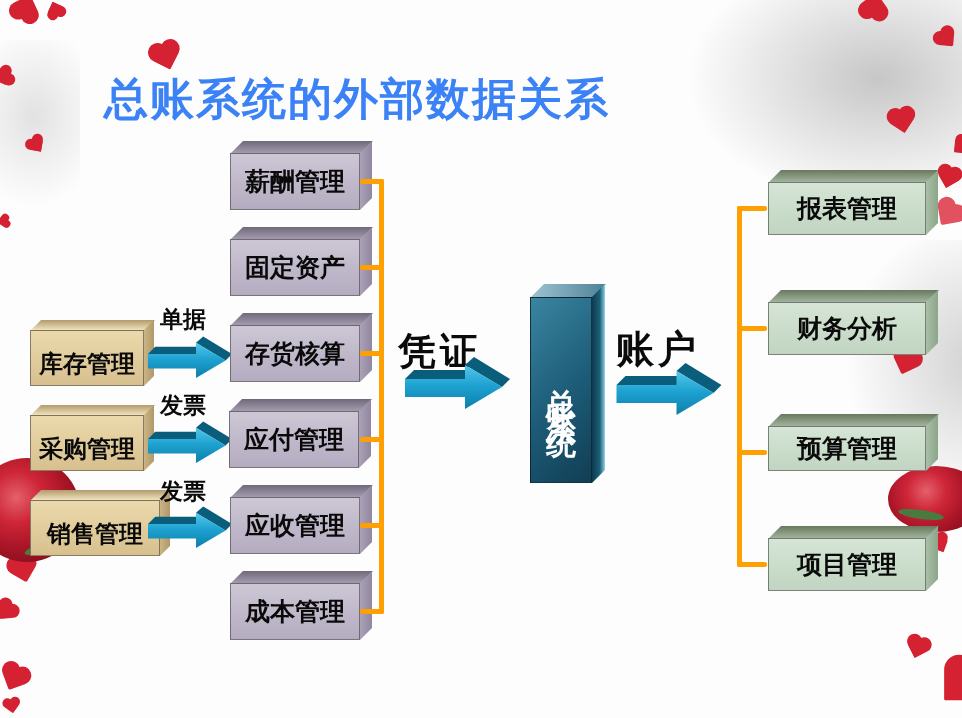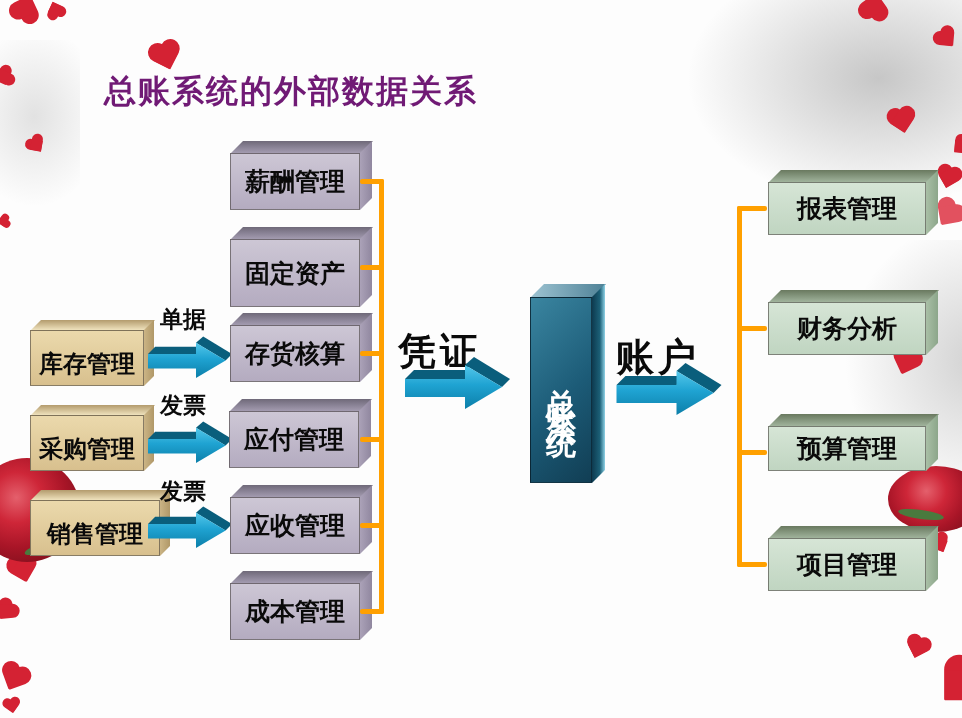--- a/index.html
+++ b/index.html
@@ -13,22 +13,22 @@
           background:radial-gradient(circle at 40% 38%, #E4606C 0%, #CE2638 28%, #A81527 55%, #82101D 80%, #6A0E18 100%); }
   .leaf { position:absolute; background:#4A7A3E; border-radius:50%; }
   .petal { position:absolute; width:var(--s); height:calc(var(--s)*0.92); transform:rotate(var(--r,0deg)); }
   .petal::before, .petal::after { content:""; position:absolute; top:0; left:50%;
           width:52%; height:84%; background:var(--c,#D42233);
           border-radius:calc(var(--s)/2) calc(var(--s)/2) 0 0;
           transform:rotate(-45deg); transform-origin:0 100%; }
   .petal::after { left:0; transform:rotate(45deg); transform-origin:100% 100%; }
 
   
-  .title { position:absolute; left:104px; top:70px; font-size:32px; font-weight:bold;
-           color:#701a75; letter-spacing:2px; white-space:nowrap; }
+  .title { position:absolute; left:104px; top:70px; font-size:44px; font-weight:bold;
+           color:#3b82f6; letter-spacing:2px; white-space:nowrap; }
   .flow-label { position:absolute; font-size:23px; font-weight:bold; color:#0a0a0a; white-space:nowrap; }
   .big-label  { position:absolute; font-size:38px; font-weight:bold; color:#0a0a0a;
                 letter-spacing:4px; white-space:nowrap; }
 
   
   .box3d { position:absolute; --d:12px; }
   .face { position:absolute; }
   .b-front { left:0; top:0; width:100%; height:100%; display:flex; align-items:center;
              justify-content:center; border:1px solid rgba(55,50,45,.55); }
   .b-top { left:1px; top:calc(-1 * var(--d)); width:calc(100% + var(--d)); height:var(--d);
@@ -167,21 +167,21 @@
     <polygon points="0,22 60,22 60,8 97,30 60,52 60,40 0,40" fill="url(#g3)"></polygon>
   </svg>
 
   <div class="box3d purple" style="left:230px;top:153px;width:130px;height:57px">
     <div class="face b-top"></div>
     <div class="face b-right"></div>
     <div class="face b-front">
       <span class="box-label">薪酬管理</span>
     </div>
   </div>
-  <div class="box3d purple" style="left:230px;top:239px;width:130px;height:68px">
+  <div class="box3d purple" style="left:230px;top:239px;width:130px;height:57px">
     <div class="face b-top"></div>
     <div class="face b-right"></div>
     <div class="face b-front">
       <span class="box-label">固定资产</span>
     </div>
   </div>
   <div class="box3d purple" style="left:230px;top:325px;width:130px;height:57px">
     <div class="face b-top"></div>
     <div class="face b-right"></div>
     <div class="face b-front">
@@ -233,21 +233,21 @@
   </svg>
 
   <div class="box3d teal" style="left:530px;top:297px;width:62px;height:186px">
     <div class="face b-top"></div>
     <div class="face b-right"></div>
     <div class="face b-front">
       <span class="ledger-label">总账系统</span>
     </div>
   </div>
 
-  <div class="big-label" style="left:616px;top:332px">账户</div>
+  <div class="big-label" style="left:616px;top:324px">账户</div>
   <svg class="arr" style="left:600px;top:363px;width:138px;height:54px" viewBox="0 0 105 54">
     <defs>
         <linearGradient id="g5" x1="0" y1="0" x2="0" y2="1">
       <stop offset="0" stop-color="#53C7EA"></stop>
           <stop offset="0.45" stop-color="#1FA3D2"></stop>
           <stop offset="1" stop-color="#0C7FA9"></stop>
     </linearGradient>
       </defs>
     <polygon points="60,8 69,0 105,22 97,30" fill="#0A5E7C"></polygon>
     <polygon points="0,22 9,13 69,13 60,22" fill="#0A5E7C"></polygon>

